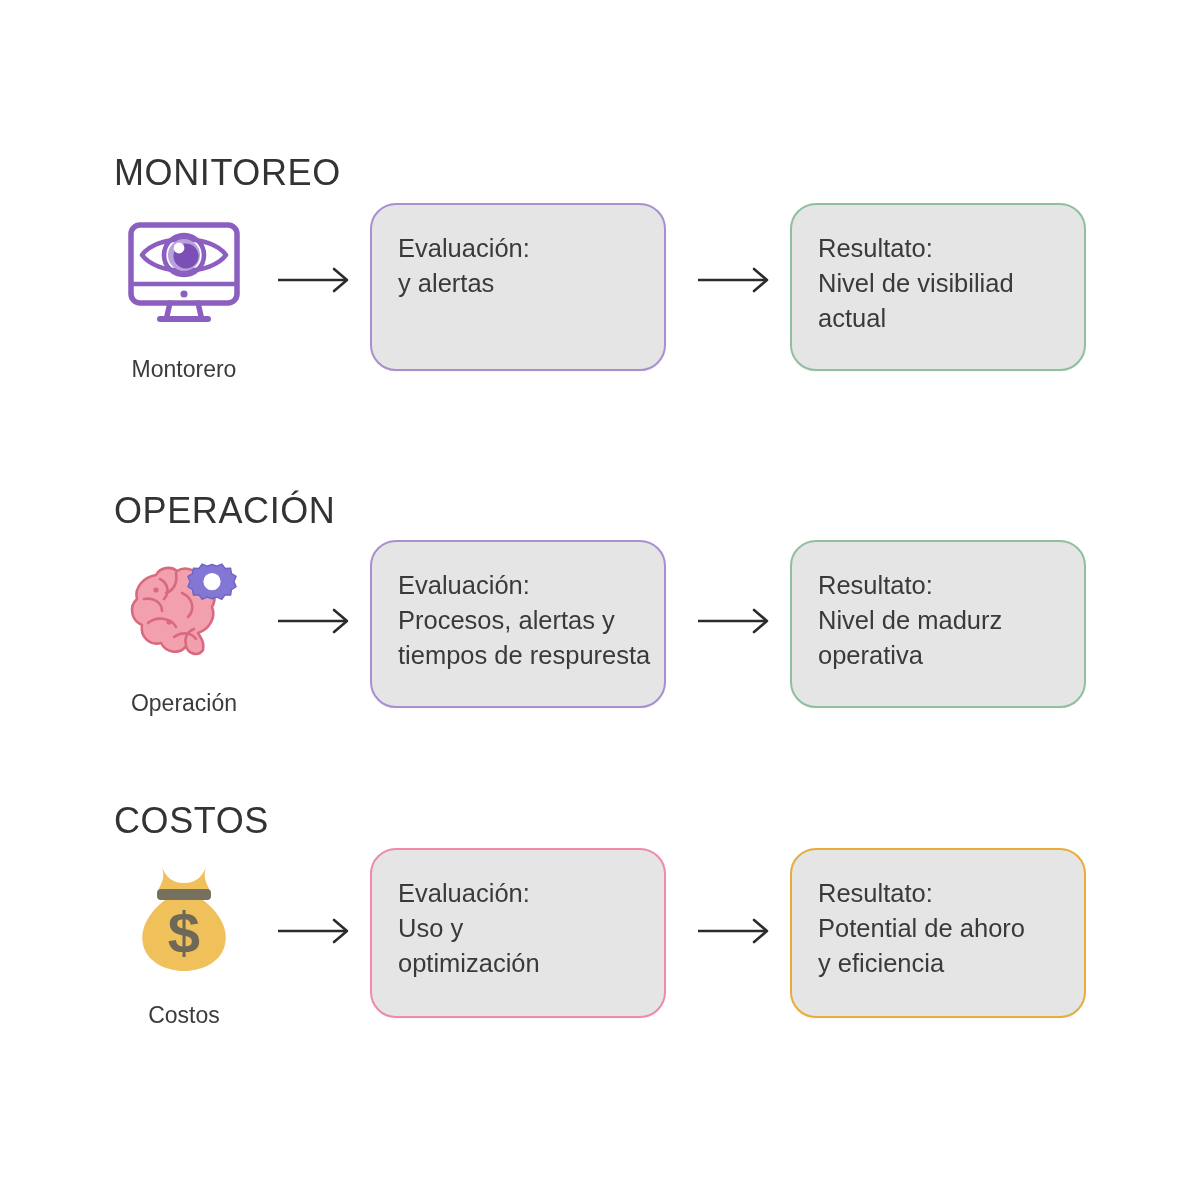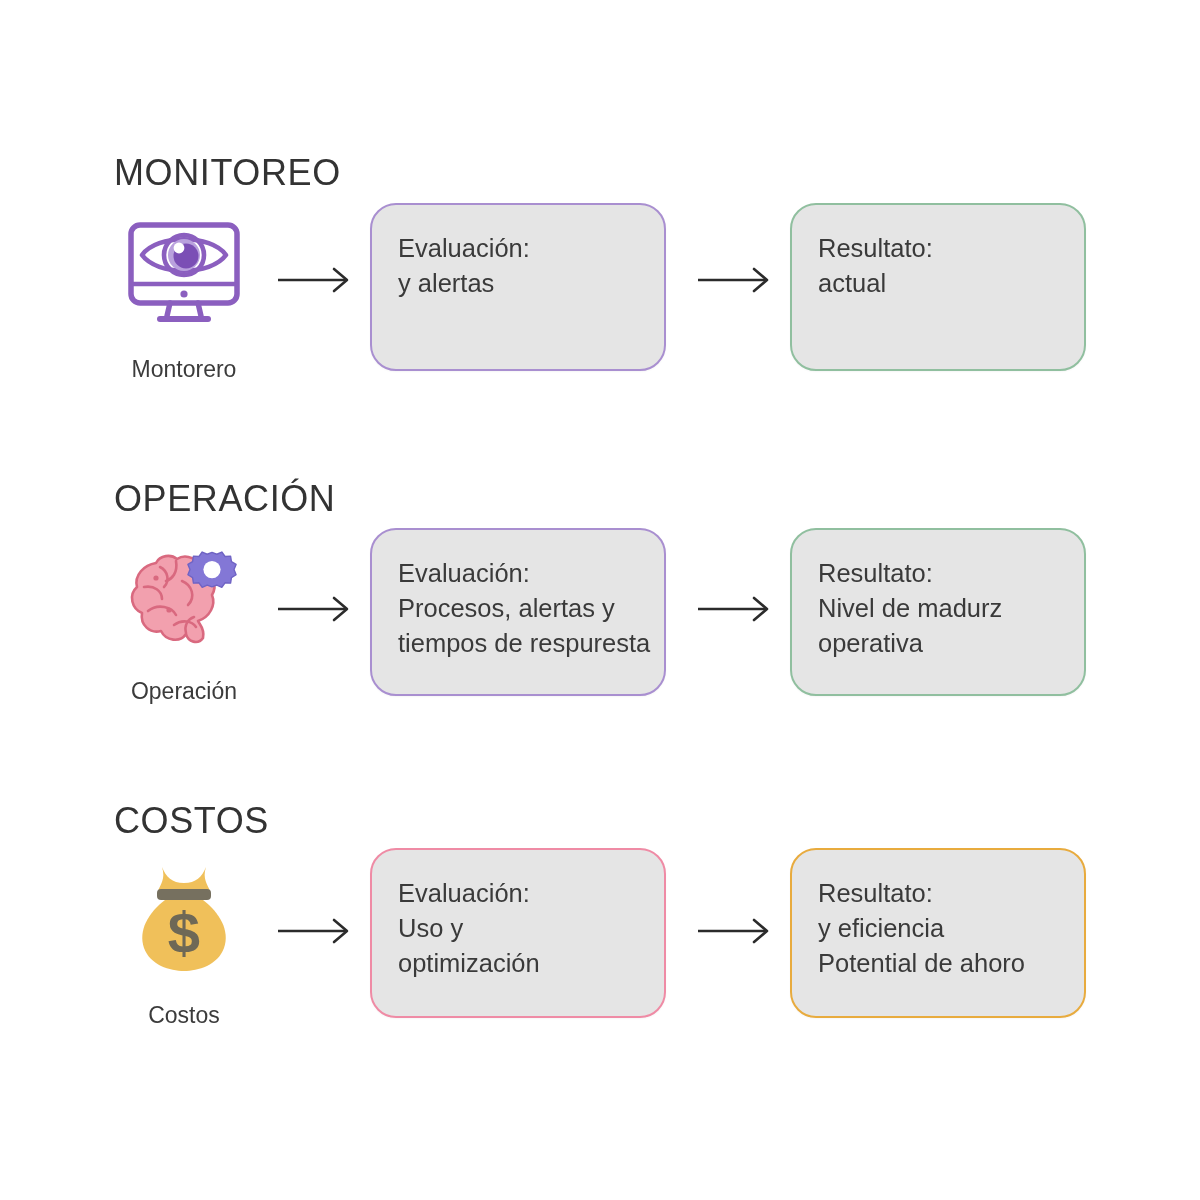--- a/index.html
+++ b/index.html
@@ -83,21 +83,21 @@
     color: #3a3a3a;
     white-space: nowrap;
   }
   .b-purple { border-color: #a98fd0; }
   .b-green  { border-color: #90bf9f; }
   .b-pink   { border-color: #ef8ba5; }
   .b-amber  { border-color: #e8ab3e; }
 
   
   .row1 { top: 152px; }
-  .row2 { top: 478px; }
+  .row2 { top: 490px; }
   .row3 { top: 800px; }
 
   .card-eval   { left: 370px; width: 296px; }
   .card-result { left: 790px; width: 296px; }
 </style>
 </head>
 <body>
 
 <div class="canvas">
 
@@ -141,20 +141,21 @@
 
     <div class="arrow" style="left:696px; top:115px;">
       <svg width="80" height="26" viewBox="0 0 80 26" aria-hidden="true">
         <line x1="2" y1="13" x2="70" y2="13" stroke="#2b2b2b" stroke-width="2.6"></line>
         <polyline points="58,2 71,13 58,24" fill="none" stroke="#2b2b2b" stroke-width="2.6" stroke-linecap="round" stroke-linejoin="round"></polyline>
       </svg>
     </div>
 
     <div class="card card-result b-green" style="top:51px; height:168px;">
       <div class="card-line">Resultato:</div>
+      <div class="card-line">Nivel de visibiliad</div>
       <div class="card-line">actual</div>
     </div>
   </div>
 
   <div class="section row2" style="height:270px;">
 
     <div class="section-title">OPERACIÓN</div>
 
     <div class="icon-col" style="top:58px;">
       <div class="icon-box">
@@ -255,18 +256,18 @@
 
     <div class="arrow" style="left:696px; top:118px;">
       <svg width="80" height="26" viewBox="0 0 80 26" aria-hidden="true">
         <line x1="2" y1="13" x2="70" y2="13" stroke="#2b2b2b" stroke-width="2.6"></line>
         <polyline points="58,2 71,13 58,24" fill="none" stroke="#2b2b2b" stroke-width="2.6" stroke-linecap="round" stroke-linejoin="round"></polyline>
       </svg>
     </div>
 
     <div class="card card-result b-amber" style="top:48px; height:170px;">
       <div class="card-line">Resultato:</div>
+      <div class="card-line">Potential de ahoro</div>
       <div class="card-line">y eficiencia</div>
-      <div class="card-line">Potential de ahoro</div>
     </div>
   </div>
 
 </div>
 
 </body></html>

